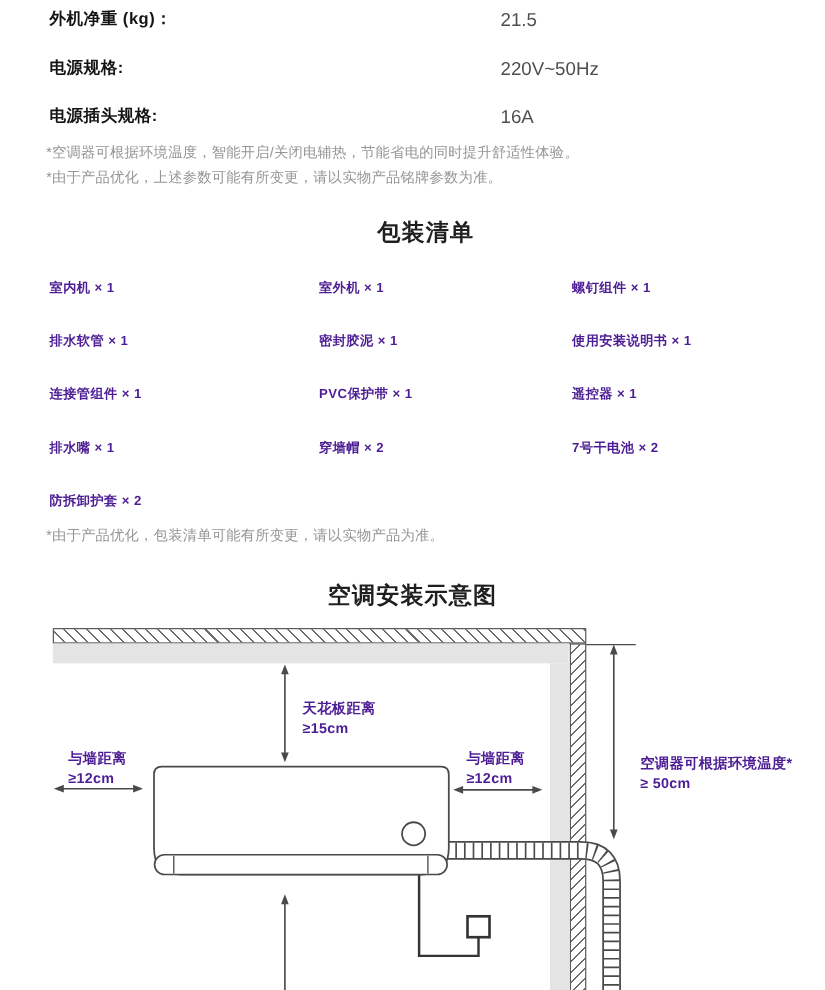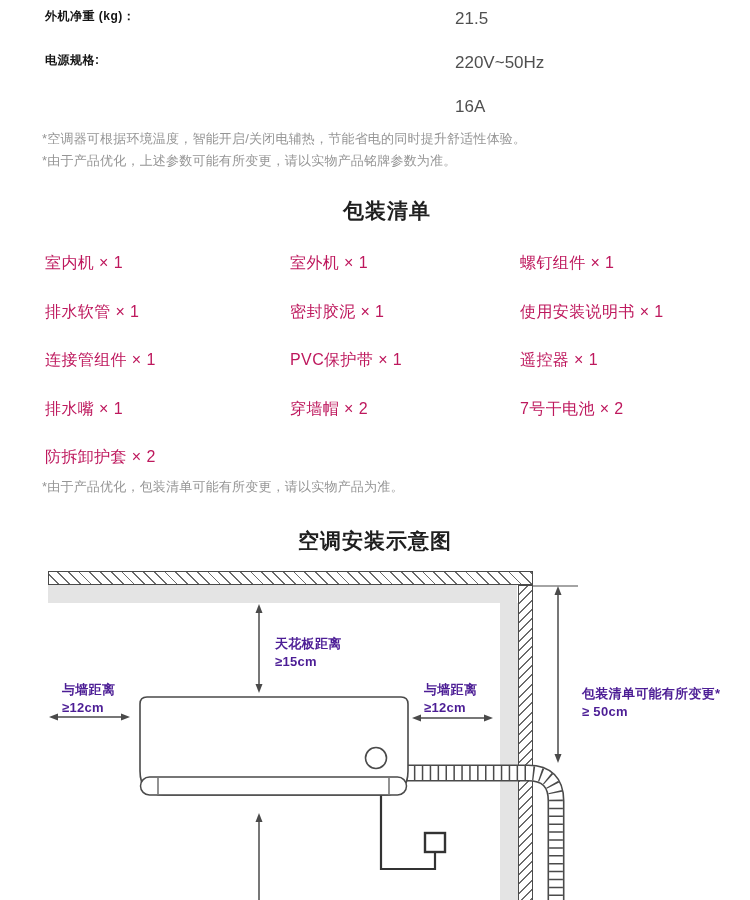--- a/index.html
+++ b/index.html
@@ -3,26 +3,26 @@
 <meta charset="utf-8">
 <style>
   * { margin:0; padding:0; box-sizing:border-box; }
   html,body { background:#fff; }
   .page {
     position:relative; width:750px; height:900px; background:#fff;
     overflow:hidden; font-family:"Liberation Sans", sans-serif; color:#1a1a1a;
   }
   
   .spec-row { position:absolute; left:45px; right:45px; height:24px; }
-  .spec-label { position:absolute; left:0; top:0; font-size:12px; font-weight:700; color:#141414; letter-spacing:.5px; }
+  .spec-label { position:absolute; left:0; top:0; font-size:15px; font-weight:700; color:#141414; letter-spacing:.5px; }
   .spec-value { position:absolute; left:410px; top:1px; font-size:17px; font-weight:400; color:#4f4f4f; }
   .note { position:absolute; left:42px; right:30px; font-size:13px; color:#959595; letter-spacing:.2px; }
   .section-title { position:absolute; left:0; width:750px; text-align:center; font-size:21px; font-weight:700; color:#1f1f1f; letter-spacing:1px; }
   
-  .pack-item { position:absolute; font-size:16px; font-weight:400; color:#be185d; letter-spacing:.4px; white-space:nowrap; }
+  .pack-item { position:absolute; font-size:12px; font-weight:700; color:#4c1d95; letter-spacing:.4px; white-space:nowrap; }
   
   .diagram { position:absolute; left:0; top:555px; width:750px; height:345px; }
   .ceiling-hatch {
     position:absolute; left:48px; top:16px; width:485px; height:14px;
     border:1.4px solid #4a4a4a;
     background:repeating-linear-gradient(45deg, #ffffff 0 6.3px, #6b6b6b 6.3px 7.6px);
     z-index:1;
   }
   .ceiling-gray { position:absolute; left:48px; top:30px; width:469px; height:18px; background:#e4e4e4; z-index:1; }
   .wall-hatch {
@@ -42,20 +42,21 @@
 
   <div class="spec-row" style="top:8px;">
     <span class="spec-label">外机净重 (kg)：</span>
     <span class="spec-value">21.5</span>
   </div>
   <div class="spec-row" style="top:52px;">
     <span class="spec-label">电源规格:</span>
     <span class="spec-value">220V~50Hz</span>
   </div>
   <div class="spec-row" style="top:96px;">
+    <span class="spec-label">电源插头规格:</span>
     <span class="spec-value">16A</span>
   </div>
 
   <div class="note" style="top:130px;">*空调器可根据环境温度，智能开启/关闭电辅热，节能省电的同时提升舒适性体验。</div>
   <div class="note" style="top:152px;">*由于产品优化，上述参数可能有所变更，请以实物产品铭牌参数为准。</div>
 
   <div class="section-title" style="top:197px;margin-left:12px;">包装清单</div>
 
   <span class="pack-item" style="left:45px;  top:253px;">室内机 × 1</span>
   <span class="pack-item" style="left:290px; top:253px;">室外机 × 1</span>
@@ -145,18 +146,18 @@
     </div>
     <div class="dim-label" style="left:62px; top:126px;">
       <div>与墙距离</div>
       <div>≥12cm</div>
     </div>
     <div class="dim-label" style="left:424px; top:126px;">
       <div>与墙距离</div>
       <div>≥12cm</div>
     </div>
     <div class="dim-label" style="left:582px; top:130px;">
-      <div>包装清单可能有所变更*</div>
+      <div>空调器可根据环境温度*</div>
       <div>≥ 50cm</div>
     </div>
   </div>
 
 </div>
 
 </body></html>

